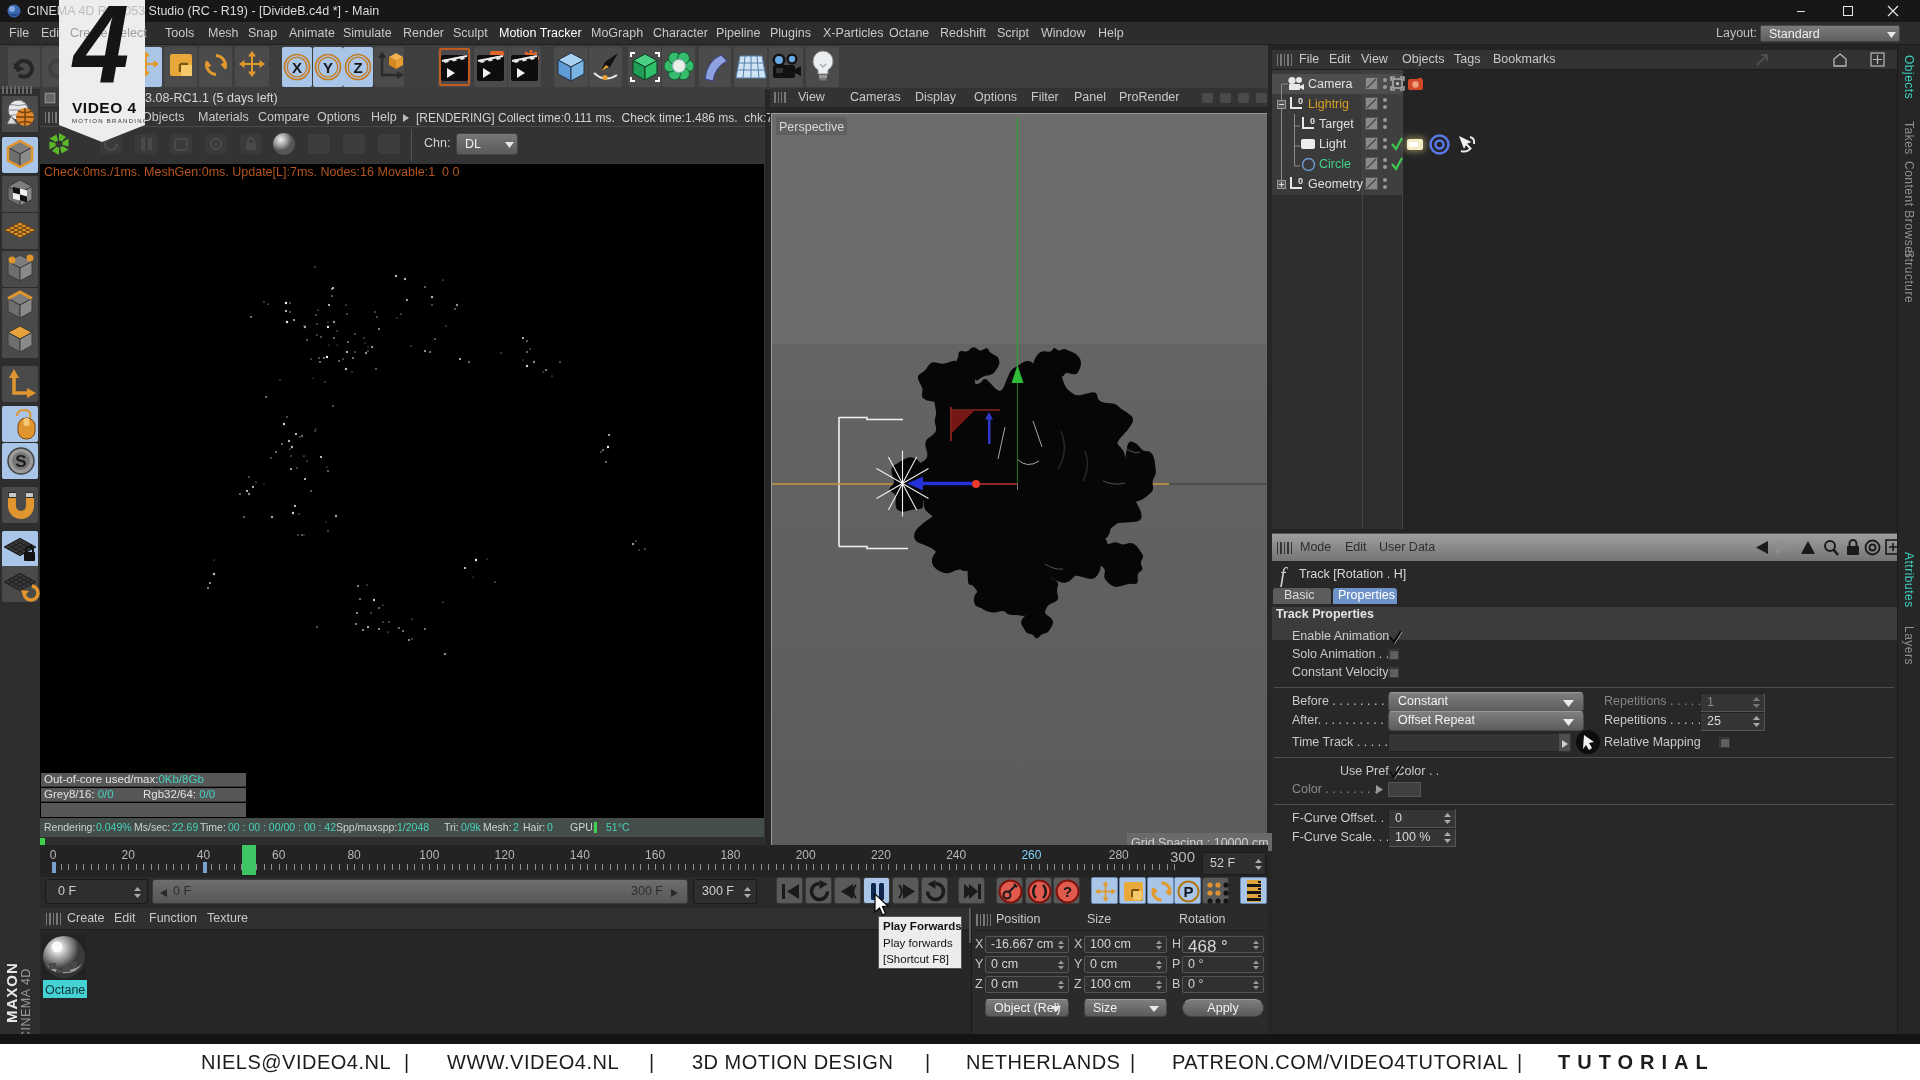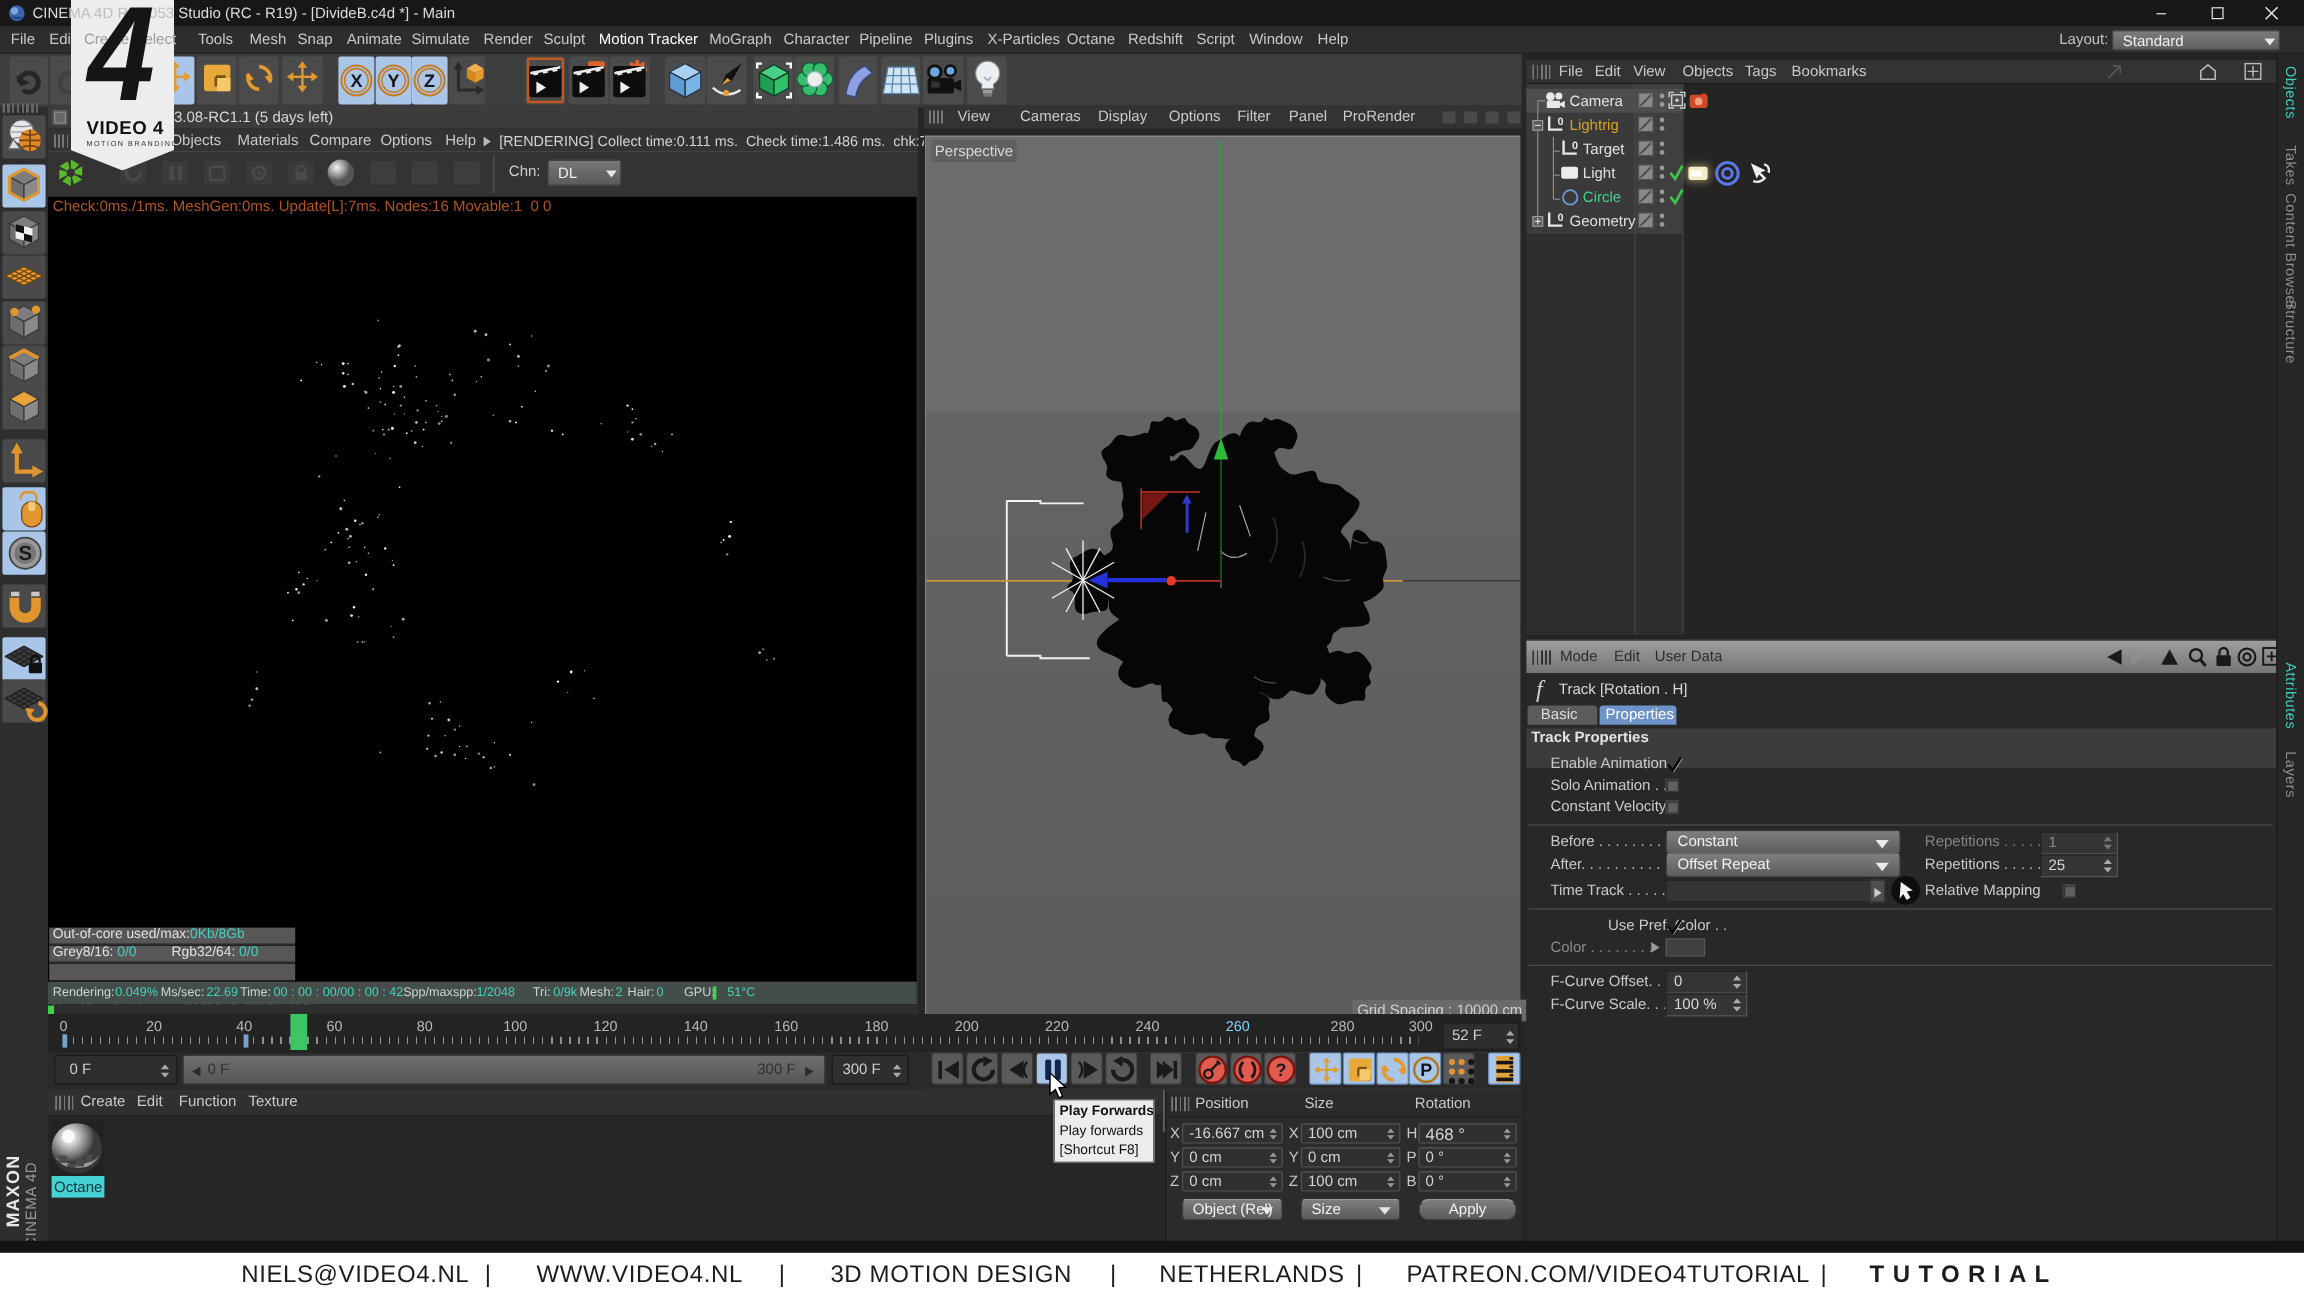--- a/index.html
+++ b/index.html
@@ -1081,21 +1081,21 @@
 <span class="txt" style="left:377.33px;top:3px;width:24px;text-align:center;font-size:12px;color:#b8b8b8;">100</span>
 <span class="txt" style="left:452.596px;top:3px;width:24px;text-align:center;font-size:12px;color:#b8b8b8;">120</span>
 <span class="txt" style="left:527.862px;top:3px;width:24px;text-align:center;font-size:12px;color:#b8b8b8;">140</span>
 <span class="txt" style="left:603.128px;top:3px;width:24px;text-align:center;font-size:12px;color:#b8b8b8;">160</span>
 <span class="txt" style="left:678.394px;top:3px;width:24px;text-align:center;font-size:12px;color:#b8b8b8;">180</span>
 <span class="txt" style="left:753.66px;top:3px;width:24px;text-align:center;font-size:12px;color:#b8b8b8;">200</span>
 <span class="txt" style="left:828.926px;top:3px;width:24px;text-align:center;font-size:12px;color:#b8b8b8;">220</span>
 <span class="txt" style="left:904.192px;top:3px;width:24px;text-align:center;font-size:12px;color:#b8b8b8;">240</span>
 <span class="txt" style="left:979.458px;top:3px;width:24px;text-align:center;font-size:12px;color:#7dd3fc;">260</span>
 <span class="txt" style="left:1054.724px;top:3px;width:24px;text-align:center;font-size:12px;color:#b8b8b8;margin-left:12px;">280</span>
-<span class="txt" style="left:1129.99px;top:3px;width:24px;text-align:right;font-size:12px;color:#b8b8b8;">300</span>
+<span class="txt" style="left:1129.99px;top:3px;width:24px;text-align:left;font-size:15px;color:#b8b8b8;">300</span>
 <div class="abs" style="left:13.0px;top:19px;width:1128.99px;height:6px;background:repeating-linear-gradient(90deg,#909090 0 1px,transparent 1px 7.5266px);"></div>
 <div class="abs" style="left:13.0px;top:17px;width:1px;height:10px;background:#b0b0b0;"></div>
 <div class="abs" style="left:12.0px;top:17px;width:4px;height:11px;background:#7aa0cc;"></div>
 <div class="abs" style="left:162.532px;top:17px;width:4px;height:11px;background:#7aa0cc;"></div>
 <div class="abs" style="left:201.6916px;top:0px;width:14px;height:30px;background:#3fcf68;opacity:0.95;"></div>
 <div class="abs" style="left:1162px;top:7px;width:64px;height:23px;background:#2e2e2e;border:1px solid #1a1a1a;">
       <span class="txt" style="left:7px;top:3px;font-size:12.5px;color:#cfcfcf;">52 F</span>
       <svg style="left:52px;top:6px" width="8" height="11">
         <path d="M0,4 l3.5,-4 3.5,4 z M0,7 l3.5,4 3.5,-4 z" fill="#aaa"></path>
       </svg>
@@ -1297,21 +1297,21 @@
     </div>
 <span class="txt" style="left:102px;top:29px;">X</span>
     <div class="abs" style="left:112px;top:28px;width:83px;height:17px;background:#303030;border:1px solid #555;border-radius:2px;">
       <span class="txt" style="left:5px;top:0px;font-size:12.5px;color:#d4d4d4;">100 cm</span>
       <svg style="left:71px;top:3px" width="7" height="10">
         <path d="M0,4 l3,-3.5 3,3.5 z M0,6 l3,3.5 3,-3.5 z" fill="#999"></path>
       </svg>
     </div>
 <span class="txt" style="left:200px;top:29px;">H</span>
     <div class="abs" style="left:210px;top:28px;width:82px;height:17px;background:#303030;border:1px solid #555;border-radius:2px;">
-      <span class="txt" style="left:5px;top:0px;font-size:14px;color:#d4d4d4;">468 °</span>
+      <span class="txt" style="left:5px;top:0px;font-size:17px;color:#d4d4d4;">468 °</span>
       <svg style="left:70px;top:3px" width="7" height="10">
         <path d="M0,4 l3,-3.5 3,3.5 z M0,6 l3,3.5 3,-3.5 z" fill="#999"></path>
       </svg>
     </div>
 <span class="txt" style="left:3px;top:49px;">Y</span>
     <div class="abs" style="left:13px;top:48px;width:84px;height:17px;background:#303030;border:1px solid #555;border-radius:2px;">
       <span class="txt" style="left:5px;top:0px;font-size:12.5px;color:#d4d4d4;">0 cm</span>
       <svg style="left:72px;top:3px" width="7" height="10">
         <path d="M0,4 l3,-3.5 3,3.5 z M0,6 l3,3.5 3,-3.5 z" fill="#999"></path>
       </svg>

